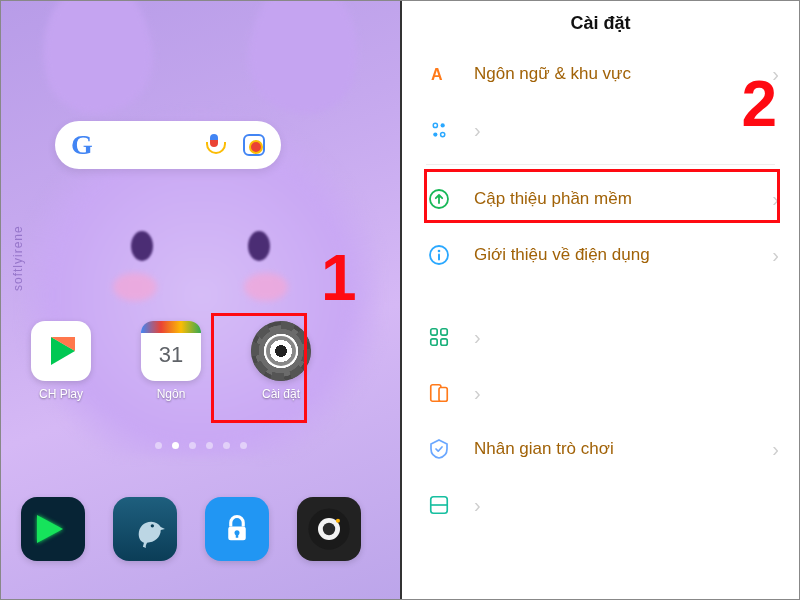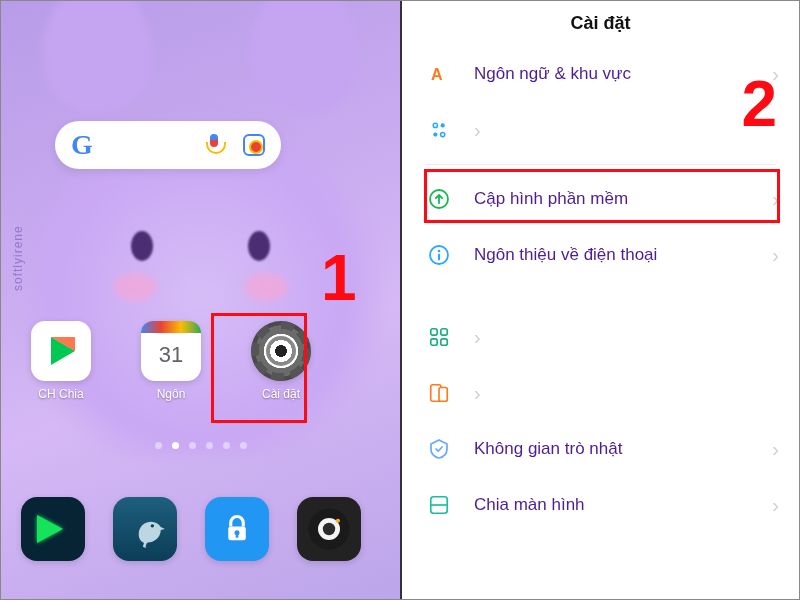--- a/index.html
+++ b/index.html
@@ -89,21 +89,21 @@
   
   .redbox{position:absolute;border:3px solid #ff0a12;}
   .rednum{position:absolute;color:#ff0a12;font-size:64px;font-weight:800;font-family:Arial,sans-serif;}
 
   
   .right-panel{width:400px;height:600px;background:#fff;border-left:2px solid #333;position:relative;}
   .rp-title{text-align:center;padding:12px 0;font-size:18px;font-weight:600;color:#111;}
   .list{padding:0 0 0 0;}
   .row{display:flex;align-items:center;height:56px;padding:0 20px 0 24px;gap:22px;position:relative;}
   .row .ic{width:26px;height:26px;flex:none;display:flex;align-items:center;justify-content:center;}
-  .row .lbl{flex:1;font-size:17px;color:#4c1d95;}
+  .row .lbl{flex:1;font-size:17px;color:#a16207;}
   .row .chev{color:#cfcfcf;font-size:20px;}
   .sep{height:1px;background:#eee;margin:6px 24px;}
   .gap{height:26px;}
   
   svg{display:block;}
 </style>
 </head>
 <body>
 
 <div class="left-panel">
@@ -119,21 +119,21 @@
   <div class="search-pill">
     <span class="g-logo single"><span>G</span></span>
     <span class="pill-spacer"></span>
     <span class="mic-icon"></span>
     <span class="lens-icon"></span>
   </div>
 
   <div class="app-row">
     <div class="app">
       <div class="app-icon i-play"></div>
-      <div class="app-label">CH Chia</div>
+      <div class="app-label">CH Play</div>
     </div>
     <div class="app">
       <div class="app-icon i-cal">
         <div class="bar"></div>
         <span style="margin-top:8px;">31</span>
       </div>
       <div class="app-label">Ngôn</div>
     </div>
     <div class="app">
       <div class="app-icon i-settings">
@@ -210,33 +210,33 @@
 
     <div class="sep"></div>
 
     <div class="row">
       <span class="ic">
         <svg width="24" height="24" viewBox="0 0 24 24">
             <circle cx="12" cy="12" r="9" fill="none" stroke="#18b858" stroke-width="1.8"></circle>
             <path d="M12 16V8m0 0l-3.2 3.2M12 8l3.2 3.2" fill="none" stroke="#18b858" stroke-width="1.8" stroke-linecap="round" stroke-linejoin="round"></path>
           </svg>
       </span>
-      <span class="lbl">Cập hình phần mềm</span>
+      <span class="lbl">Cập thiệu phần mềm</span>
       <span class="chev">›</span>
     </div>
 
     <div class="row">
       <span class="ic">
         <svg width="24" height="24" viewBox="0 0 24 24">
             <circle cx="12" cy="12" r="9" fill="none" stroke="#2aa8ff" stroke-width="1.8"></circle>
             <circle cx="12" cy="8" r="1.3" fill="#2aa8ff"></circle>
             <rect x="11" y="10.5" width="2" height="7" rx="1" fill="#2aa8ff"></rect>
           </svg>
       </span>
-      <span class="lbl">Ngôn thiệu về điện thoại</span>
+      <span class="lbl">Giới thiệu về điện dụng</span>
       <span class="chev">›</span>
     </div>
 
     <div class="gap"></div>
 
     <div class="row">
       <span class="ic">
         <svg width="22" height="22" viewBox="0 0 24 24">
             <rect x="3" y="3" width="7" height="7" rx="2" fill="none" stroke="#18b07a" stroke-width="1.8"></rect>
             <rect x="14" y="3" width="7" height="7" rx="2" fill="none" stroke="#18b07a" stroke-width="1.8"></rect>
@@ -257,31 +257,30 @@
       <span class="chev">›</span>
     </div>
 
     <div class="row">
       <span class="ic">
         <svg width="24" height="24" viewBox="0 0 24 24">
             <path d="M12 3l8 4v5c0 5-3.4 8-8 9-4.6-1-8-4-8-9V7l8-4z" fill="none" stroke="#6aa7ff" stroke-width="1.7"></path>
             <path d="M9 12l2.2 2.2L15 10" fill="none" stroke="#6aa7ff" stroke-width="1.7" stroke-linecap="round" stroke-linejoin="round"></path>
           </svg>
       </span>
-      <span class="lbl">Không gian trò nhật</span>
+      <span class="lbl">Nhân gian trò chơi</span>
       <span class="chev">›</span>
     </div>
 
     <div class="row">
       <span class="ic">
         <svg width="22" height="22" viewBox="0 0 24 24">
             <rect x="3" y="3" width="18" height="18" rx="3" fill="none" stroke="#17bfa0" stroke-width="1.8"></rect>
             <line x1="3" y1="12" x2="21" y2="12" stroke="#17bfa0" stroke-width="1.8"></line>
           </svg>
       </span>
-      <span class="lbl">Chia màn hình</span>
       <span class="chev">›</span>
     </div>
   </div>
 
   <div class="redbox" style="left:22px;top:168px;width:356px;height:54px;"></div>
   <div class="rednum" style="right:22px;top:66px;">2</div>
 </div>
 
 </body></html>

